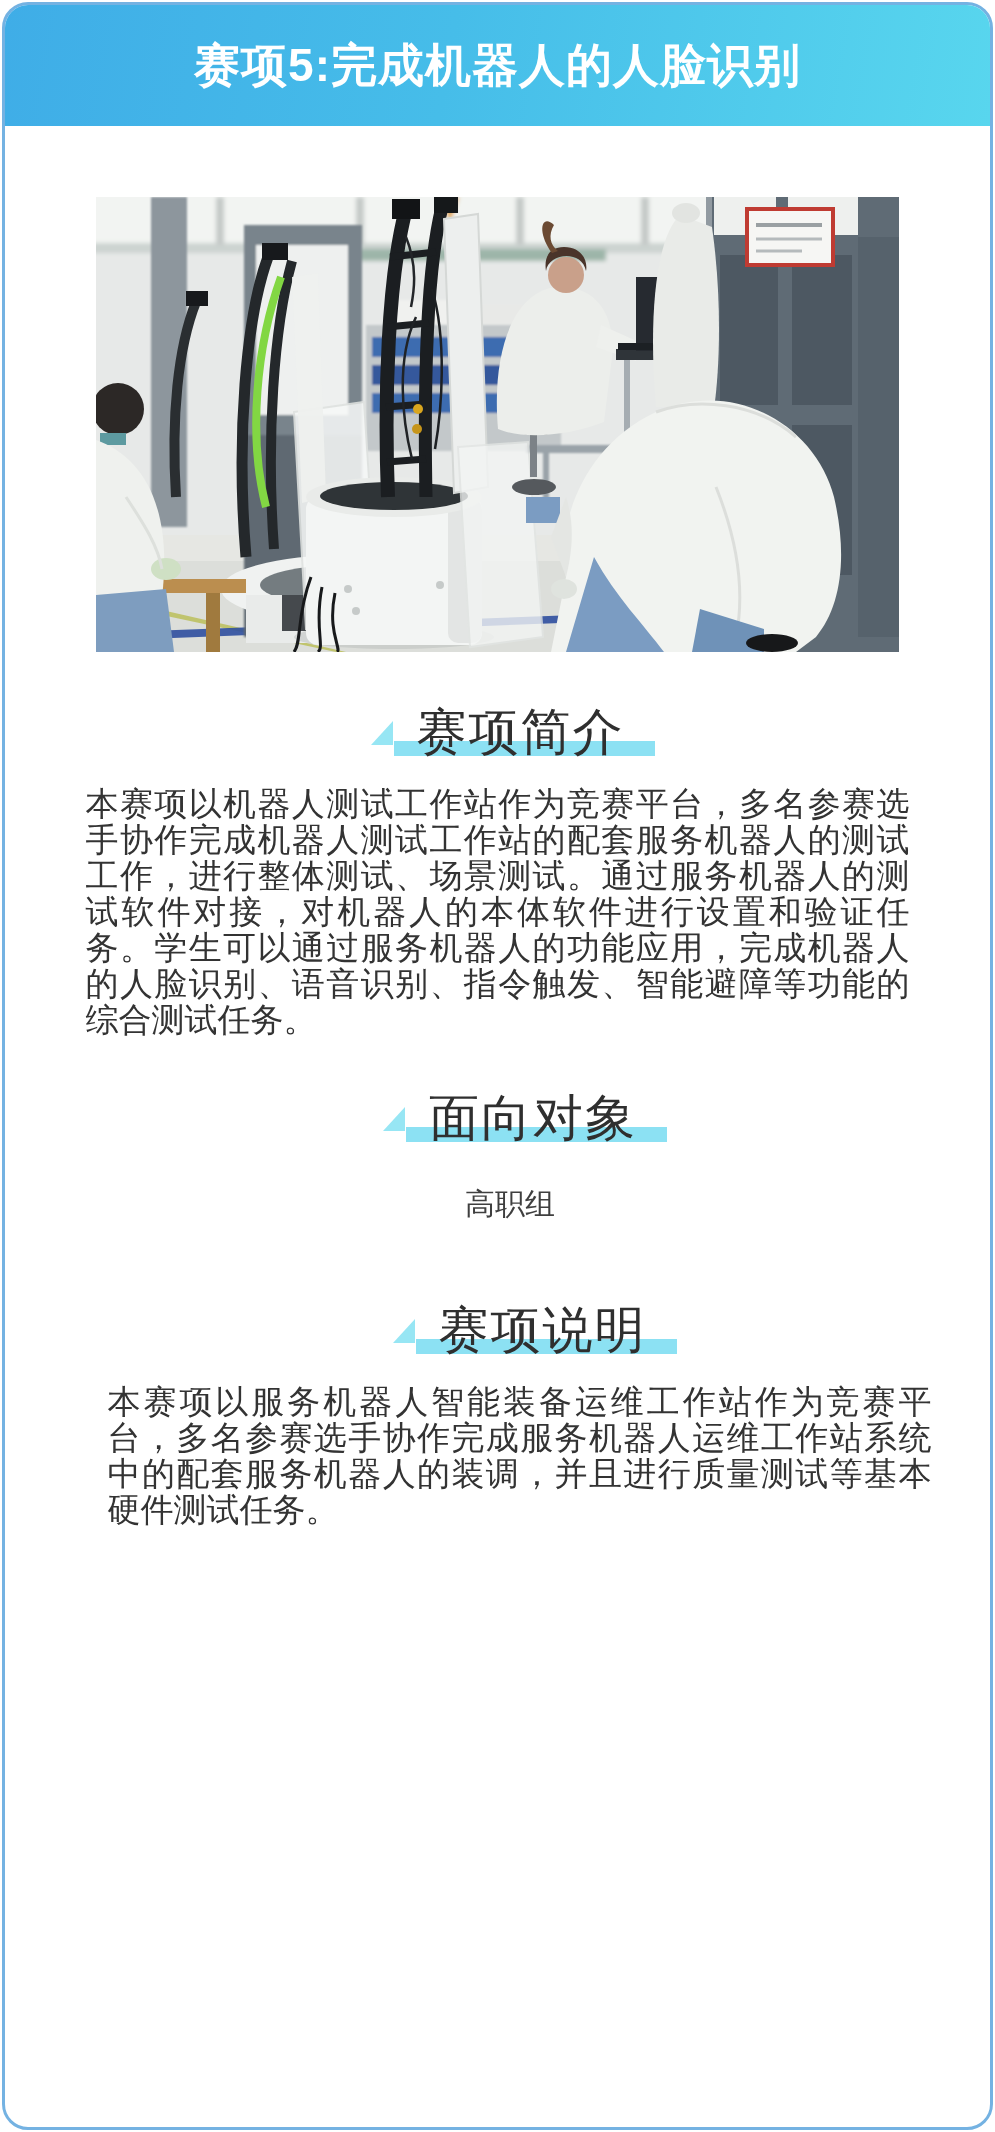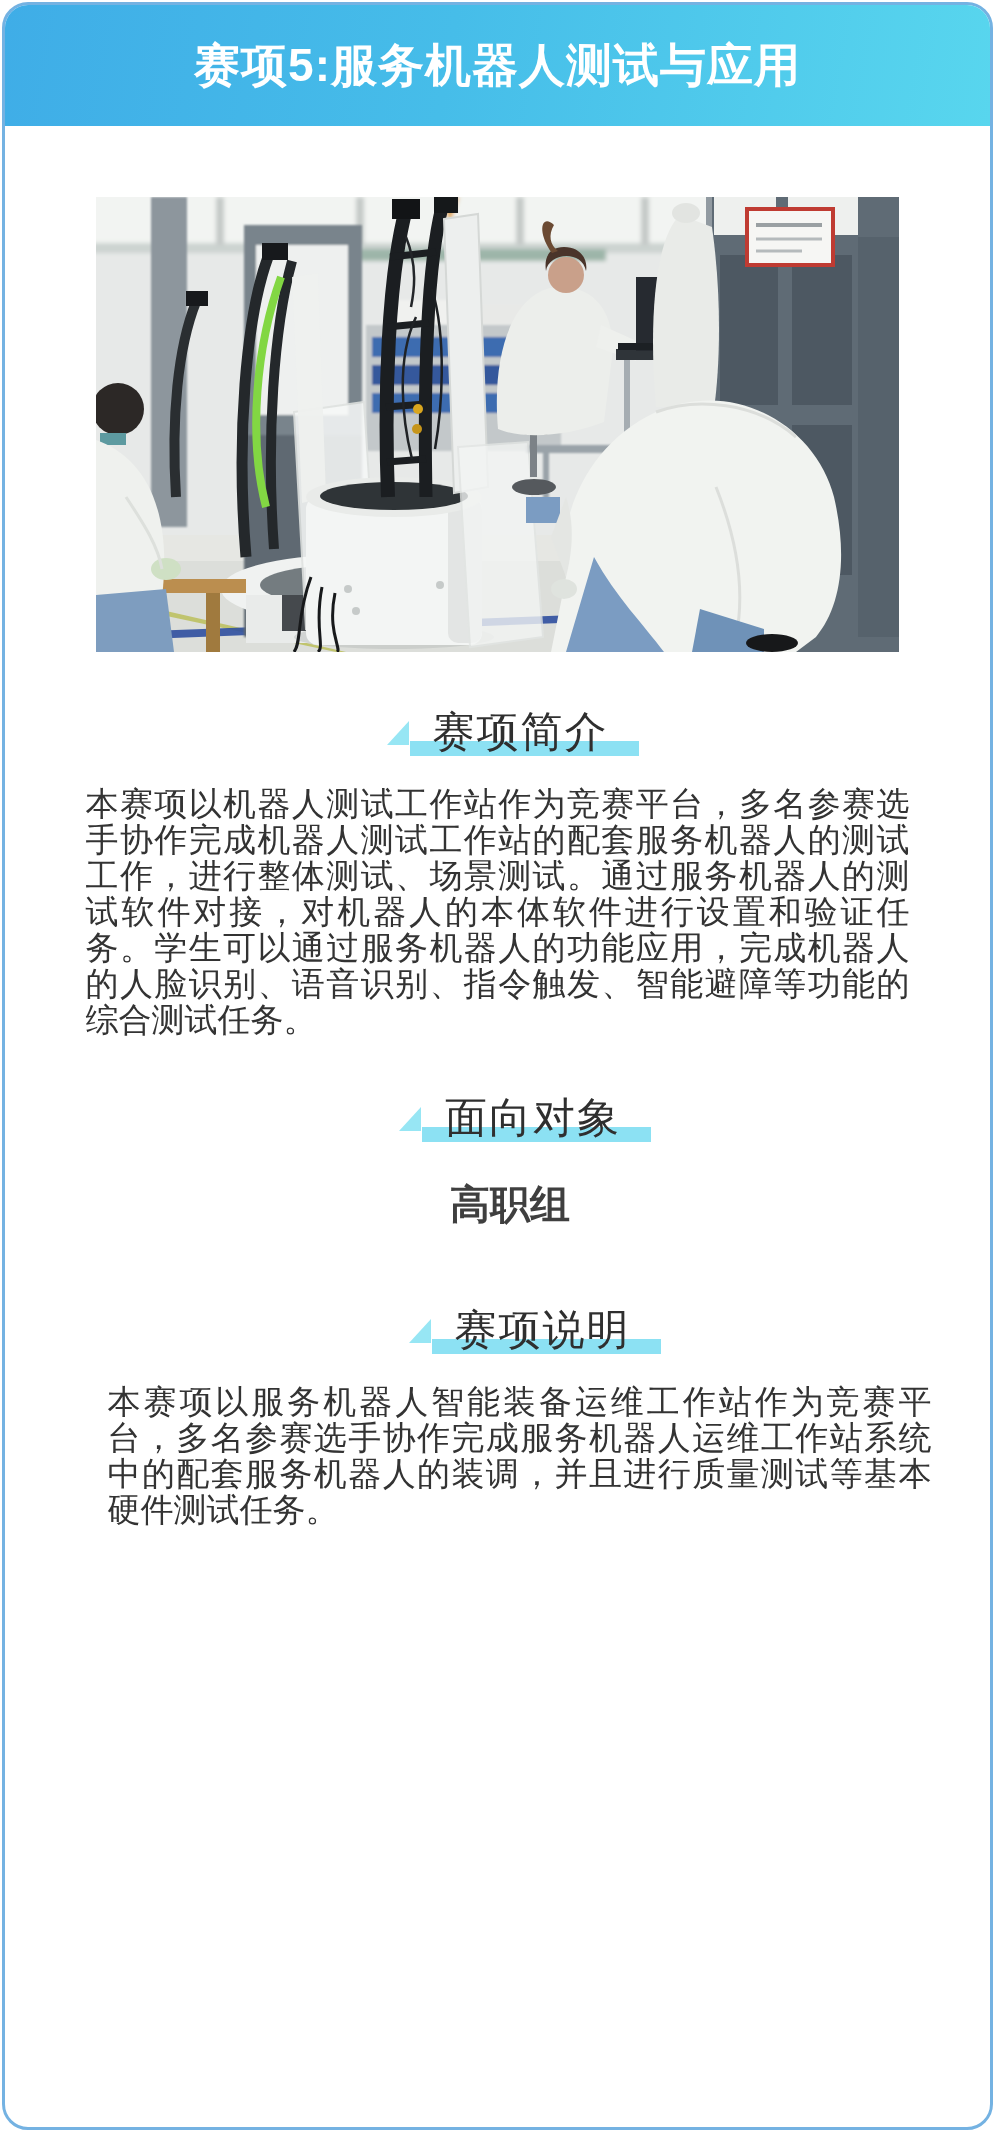--- a/index.html
+++ b/index.html
@@ -35,49 +35,49 @@
     display:flex;align-items:flex-end;justify-content:center;
   }
   .tri{
     width:0;height:0;
     border-left:22px solid transparent;
     border-bottom:24px solid #97e6f4;
     margin-right:24px;margin-bottom:17px;
   }
   .sec-title{
     position:relative;z-index:0;
-    font-size:42px;color:#2f2f2f;line-height:60px;
+    font-size:50px;color:#2f2f2f;line-height:60px;
     letter-spacing:2px;
   }
   .sec-title::after{
     content:"";position:absolute;z-index:-1;
     left:-23px;right:-30px;bottom:6px;height:15px;
     background:#8ce1f3;
   }
   .body-text{
     width:824px;margin:24px auto 0;
     font-size:33px;line-height:36px;color:#333333;
     text-align:justify;text-justify:inter-ideograph;
   }
   .audience{
     margin-top:36px;text-align:center;
-    font-size:40px;color:#3f3f3f;line-height:40px;font-weight:bold;
+    font-size:30px;color:#3f3f3f;line-height:40px;
   }
   .sec-intro{margin-top:50px;}
   .sec-audience{margin-top:50px;padding-left:25px;}
   .sec-platform{margin-top:76px;}
   .sec-desc{margin-top:54px;padding-left:44px;}
 </style>
 </head>
 <body>
 
 <div class="card">
 
   <header class="hero">
-    <h1>赛项5:服务机器人测试与应用</h1>
+    <h1>赛项5:完成机器人的人脸识别</h1>
   </header>
 
   <figure class="photo" style="margin-top:71px;">
     <svg viewBox="0 0 803 455" width="803" height="455" xmlns="http://www.w3.org/2000/svg">
       <defs>
         <filter id="fsoft" x="-5%" y="-5%" width="110%" height="110%">
             <feGaussianBlur stdDeviation="2.2"></feGaussianBlur>
           </filter>
         <filter id="fsoft2" x="-5%" y="-5%" width="110%" height="110%">
             <feGaussianBlur stdDeviation="1"></feGaussianBlur>

